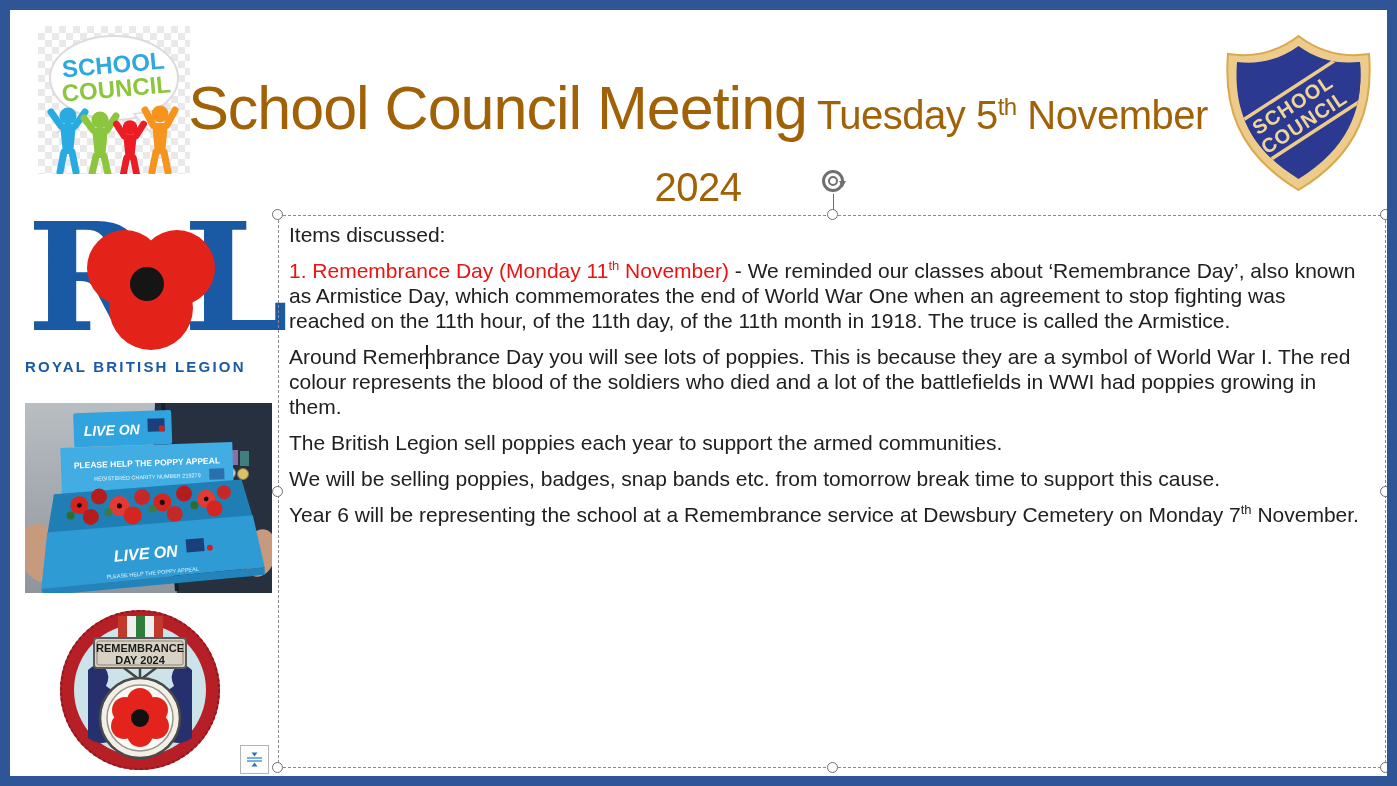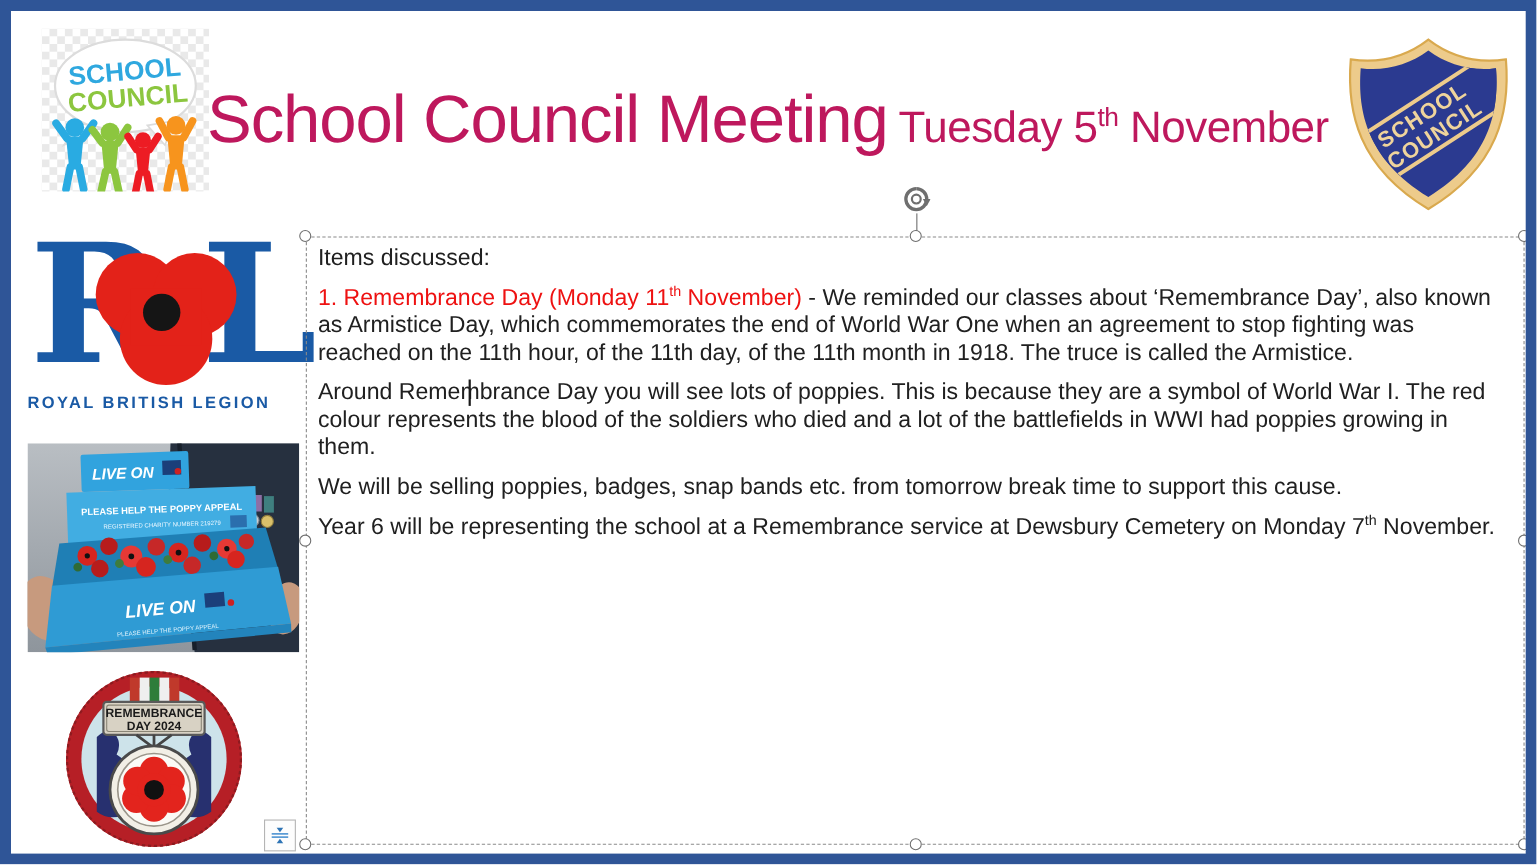--- a/index.html
+++ b/index.html
@@ -1,21 +1,21 @@
 <!DOCTYPE html>
 <html><head>
 <meta charset="utf-8">
 <style>
   html,body{margin:0;padding:0;background:#fff;}
   .stage{position:relative;width:1397px;height:786px;background:#ffffff;overflow:hidden;
          font-family:"Liberation Sans",sans-serif;}
   .slide-frame{position:absolute;inset:0;border:10px solid #2F5597;pointer-events:none;z-index:40;}
 
   
-  .title-block{position:absolute;left:90px;top:70px;width:1216px;text-align:center;color:#be185d;z-index:2;}
+  .title-block{position:absolute;left:90px;top:70px;width:1216px;text-align:center;color:#a16207;z-index:2;}
   .title-line1{white-space:nowrap;line-height:76px;}
   .title-main{font-size:61px;letter-spacing:-1px;font-weight:400;}
   .title-date{font-size:40px;letter-spacing:-0.5px;}
   .title-date sup{font-size:24px;}
   .title-line2{font-size:40px;line-height:46px;margin-top:2px;}
 
   
   .img-box{position:absolute;z-index:2;}
   .school-logo{left:38px;top:26px;width:152px;height:148px;
     background:conic-gradient(#e9e9e9 90deg,#ffffff 90deg 180deg,#e9e9e9 180deg 270deg,#ffffff 270deg);
@@ -55,20 +55,21 @@
     background:#fdfdfd;border:1px solid #b4b4b4;display:flex;align-items:center;justify-content:center;}
 </style>
 </head>
 <body>
 
 <div class="stage">
   <div class="slide-frame"></div>
 
   <div class="title-block">
     <div class="title-line1"><span class="title-main">School Council Meeting</span><span class="title-date"><span> Tuesday 5</span><sup>th</sup><span> November</span></span></div>
+    <div class="title-line2 title-date">2024</div>
   </div>
 
   <div class="img-box school-logo">
     <svg width="152" height="148" viewBox="0 0 152 148">
       <g>
         <ellipse cx="76" cy="52" rx="64" ry="42" fill="#ffffff" stroke="#dcdcdc" stroke-width="2"></ellipse>
         <polygon points="34,86 20,106 54,90" fill="#ffffff" stroke="#dcdcdc" stroke-width="1.5"></polygon>
         <polygon points="96,88 112,106 120,84" fill="#ffffff" stroke="#dcdcdc" stroke-width="1.5"></polygon>
       </g>
       <text x="76" y="47" transform="rotate(-5 76 47)" text-anchor="middle" font-size="24" font-weight="bold" fill="#2FA8DF">SCHOOL</text>
@@ -233,20 +234,21 @@
         <circle cx="82" cy="110" r="9" fill="#111111"></circle>
       </g>
     </svg>
   </div>
 
   <div class="textbox">
     <div class="textbox-inner">
       <p class="para">Items discussed:</p>
       <p class="para"><span class="red-bold"><span>1. Remembrance Day (Monday 11</span><sup class="body-sup">th</sup><span> November)</span></span><span> -  </span><span>We reminded our classes about ‘Remembrance Day’, also known as Armistice Day, which commemorates the end of World War One when an agreement to stop fighting was reached on the 11th hour, of the 11th day, of the 11th month in 1918. The truce is called the Armistice.</span></p>
       <p class="para">Around Remembrance Day you will see lots of poppies. This is because they are a symbol of World War I. The red colour represents the blood of the soldiers who died and a lot of the battlefields in WWI had poppies growing in them.</p>
+      <p class="para">The British Legion sell poppies each year to support the armed communities.</p>
       <p class="para">We will be selling poppies, badges, snap bands etc. from tomorrow break time to support this cause.</p>
       <p class="para"><span>Year 6 will be representing the school at a Remembrance service at Dewsbury Cemetery on Monday 7</span><sup class="body-sup">th</sup><span> November.</span></p>
     </div>
   </div>
 
   <div class="caret"></div>
 
   <div class="handle" style="left:272px;top:209px;"></div>
   <div class="handle" style="left:827px;top:209px;"></div>
   <div class="handle" style="left:1380px;top:209px;"></div>

